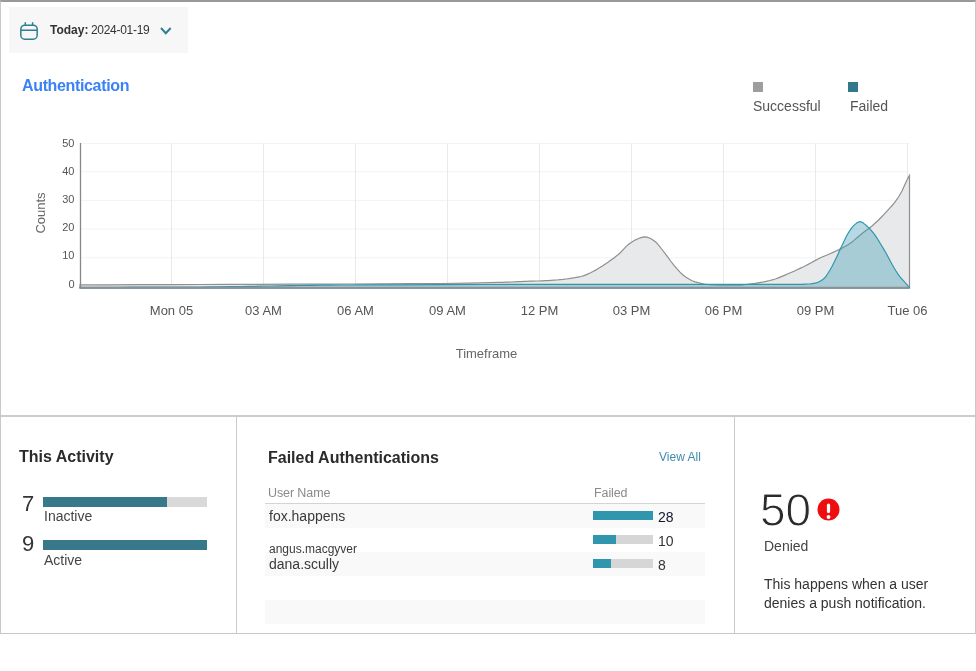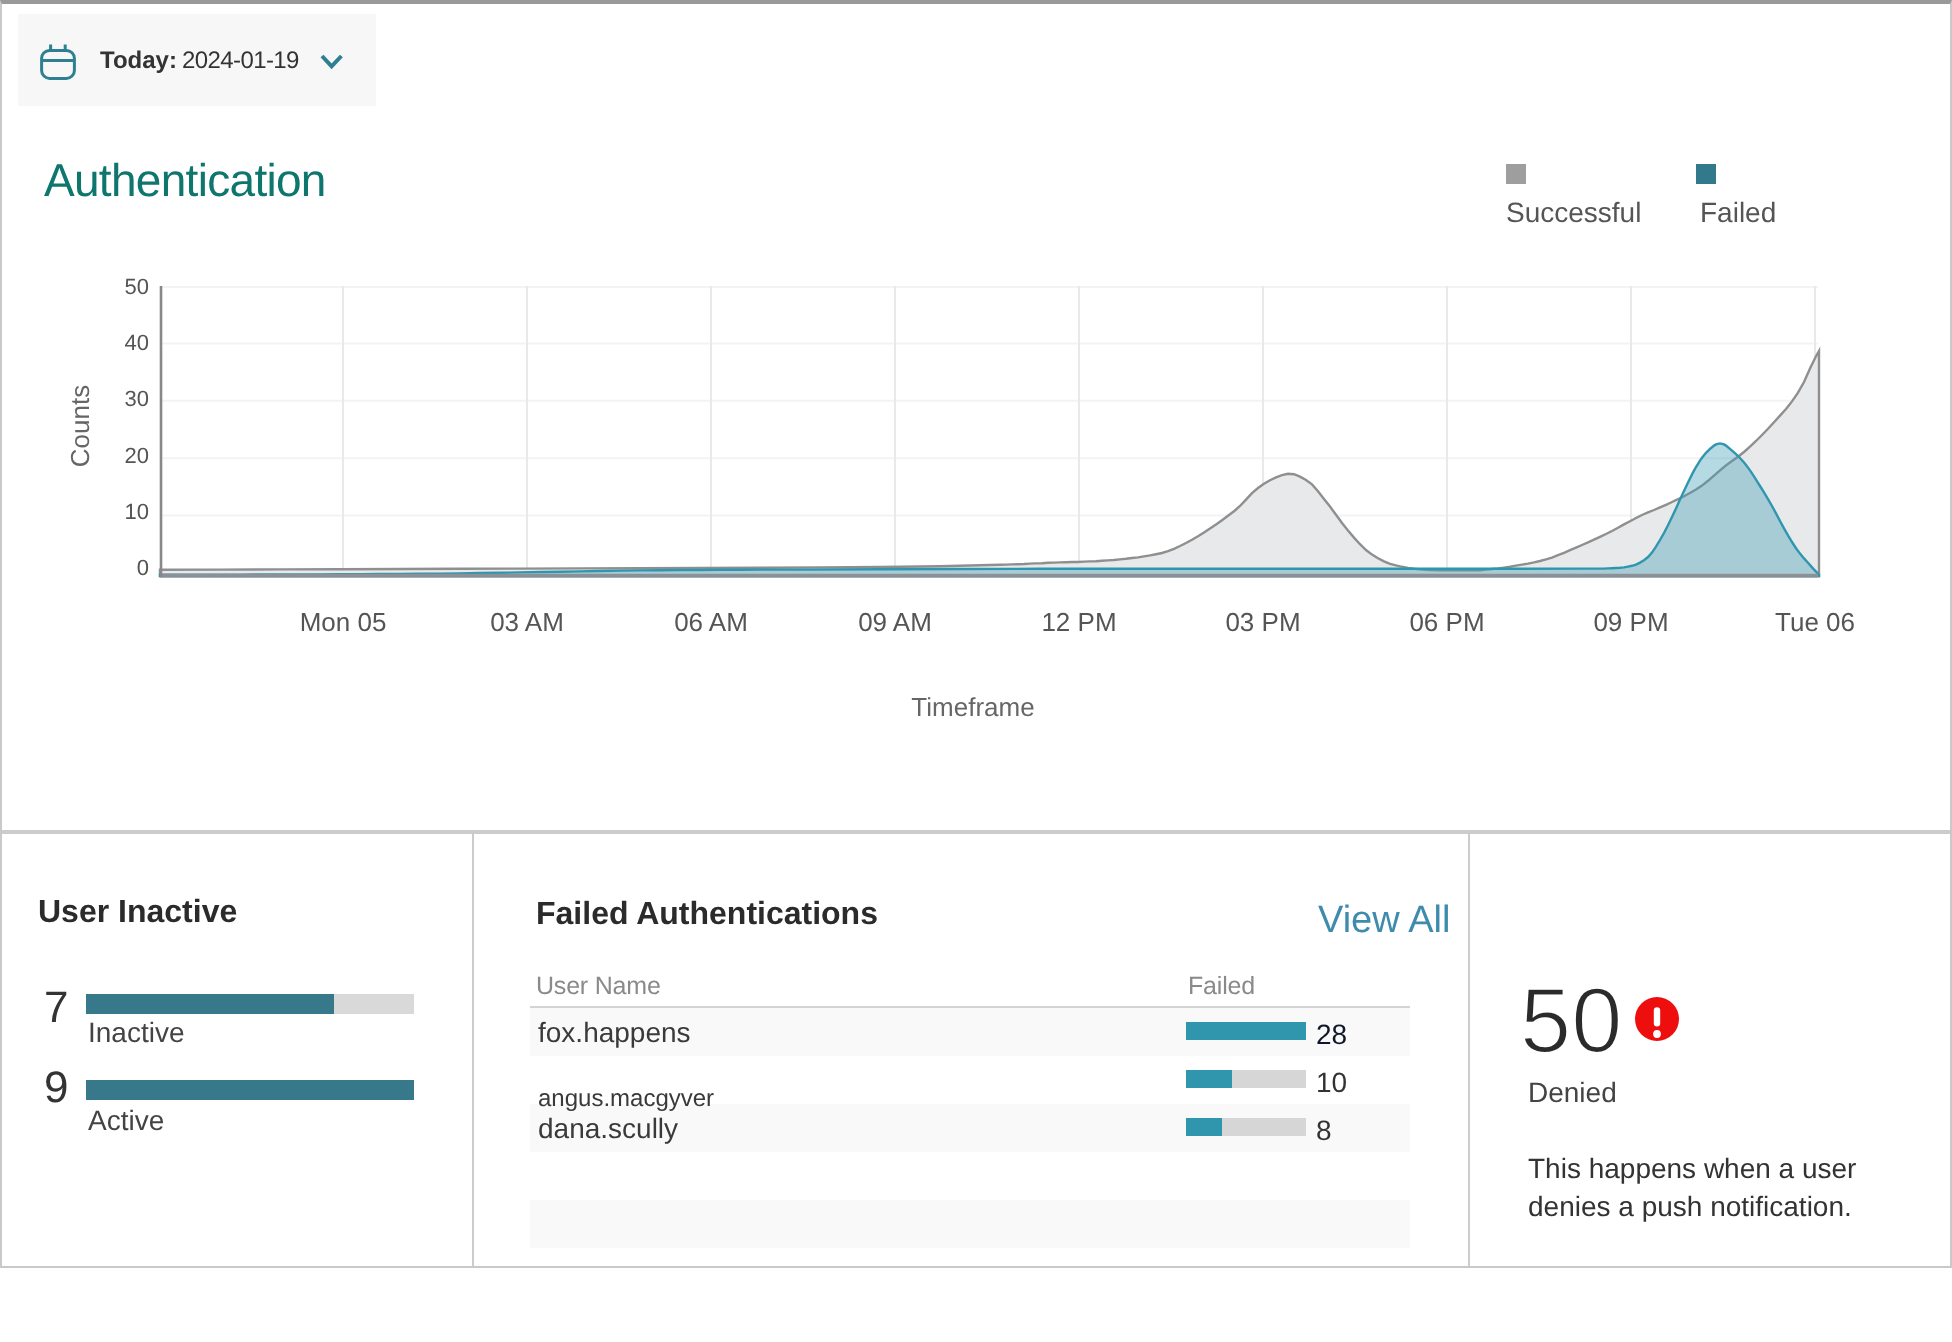--- a/index.html
+++ b/index.html
@@ -1,19 +1,19 @@
 <!DOCTYPE html>
 <html><head><meta charset="utf-8">
 <style>
 *{margin:0;padding:0;box-sizing:border-box}
 html,body{width:976px;height:671px;background:#fff;font-family:"Liberation Sans",sans-serif}
 #page{position:relative;width:976px;height:634px;background:#fff;border-top:2px solid #999;border-left:1px solid #c9c9c9;border-right:1px solid #c9c9c9;border-bottom:1px solid #c9c9c9;overflow:hidden}
 .abs{position:absolute}
 #datebtn{left:8px;top:5px;width:179px;height:46px;background:#f7f7f7}
-#authh{left:21px;top:75px;font-size:23px;font-weight:normal;letter-spacing:-0.35px;color:#0f766e}
+#authh{left:21px;top:75px;font-size:16px;font-weight:bold;letter-spacing:-0.35px;color:#3b82f6}
 .legsq{width:10px;height:10px}
 .leglab{font-size:14px;color:#555}
 .ch{font-size:16px;font-weight:bold;color:#2b2b2b}
 .bar{background:#d9d9d9;overflow:hidden}
 .bar>div{height:100%;background:#37798b}
 .tbar{background:#d6d6d6}
 .tbar>div{height:100%;background:#3096ae}
 .rowstripe{background:#f9f9f9}
 .vdiv{width:1px;background:#ccc;top:414px;height:256px}
 </style></head>
@@ -78,34 +78,34 @@
         <text x="907.5" y="315.3">Tue 06</text>
 </g>
 <text x="44.5" y="213" font-family="Liberation Sans" font-size="13" fill="#666" text-anchor="middle" transform="rotate(-90 44.5 213)">Counts</text>
 <text x="486.5" y="358" font-family="Liberation Sans" font-size="13" fill="#666" text-anchor="middle">Timeframe</text>
 </svg>
 
 <div class="abs" style="left:0;top:413px;width:976px;height:1.5px;background:#ccc"></div>
 <div class="abs vdiv" style="left:235px"></div>
 <div class="abs vdiv" style="left:733px"></div>
 
-<div class="abs ch" style="left:18px;top:446px">User Inactive</div>
+<div class="abs ch" style="left:18px;top:446px">This Activity</div>
 <div class="abs" style="left:21px;top:491px;font-size:22px;line-height:22px;color:#333">7</div>
 <div class="abs bar" style="left:42px;top:495px;width:164px;height:10px">
       <div style="width:124px"></div>
     </div>
 <div class="abs" style="left:43px;top:505.5px;font-size:14px;color:#444">Inactive</div>
 <div class="abs" style="left:21px;top:531px;font-size:22px;line-height:22px;color:#333">9</div>
 <div class="abs bar" style="left:42px;top:537.5px;width:164px;height:10px">
       <div style="width:164px"></div>
     </div>
 <div class="abs" style="left:43px;top:550px;font-size:14px;color:#444">Active</div>
 
 <div class="abs ch" style="left:267px;top:447px">Failed Authentications</div>
-<div class="abs" style="left:658px;top:447.5px;font-size:19px;color:#3e8cad">View All</div>
+<div class="abs" style="left:658px;top:447.5px;font-size:12px;color:#3e8cad">View All</div>
 <div class="abs" style="left:267px;top:484px;font-size:12.5px;letter-spacing:-0.1px;color:#8a8a8a">User Name</div>
 <div class="abs" style="left:593px;top:484px;font-size:12.5px;letter-spacing:-0.1px;color:#8a8a8a">Failed</div>
 <div class="abs" style="left:264px;top:500.5px;width:440px;height:1.5px;background:#d4d4d4"></div>
 <div class="abs rowstripe" style="left:264px;top:502px;width:440px;height:24px"></div>
 <div class="abs rowstripe" style="left:264px;top:550px;width:440px;height:24px"></div>
 <div class="abs rowstripe" style="left:264px;top:598px;width:440px;height:24px"></div>
 <div class="abs" style="left:268px;top:505.5px;font-size:14px;color:#3a3a3a">fox.happens</div>
 <div class="abs" style="left:268px;top:540px;font-size:12px;color:#3a3a3a">angus.macgyver</div>
 <div class="abs" style="left:268px;top:553.5px;font-size:14px;color:#3a3a3a">dana.scully</div>
 <div class="abs tbar" style="left:592px;top:508.5px;width:60px;height:9.5px">

